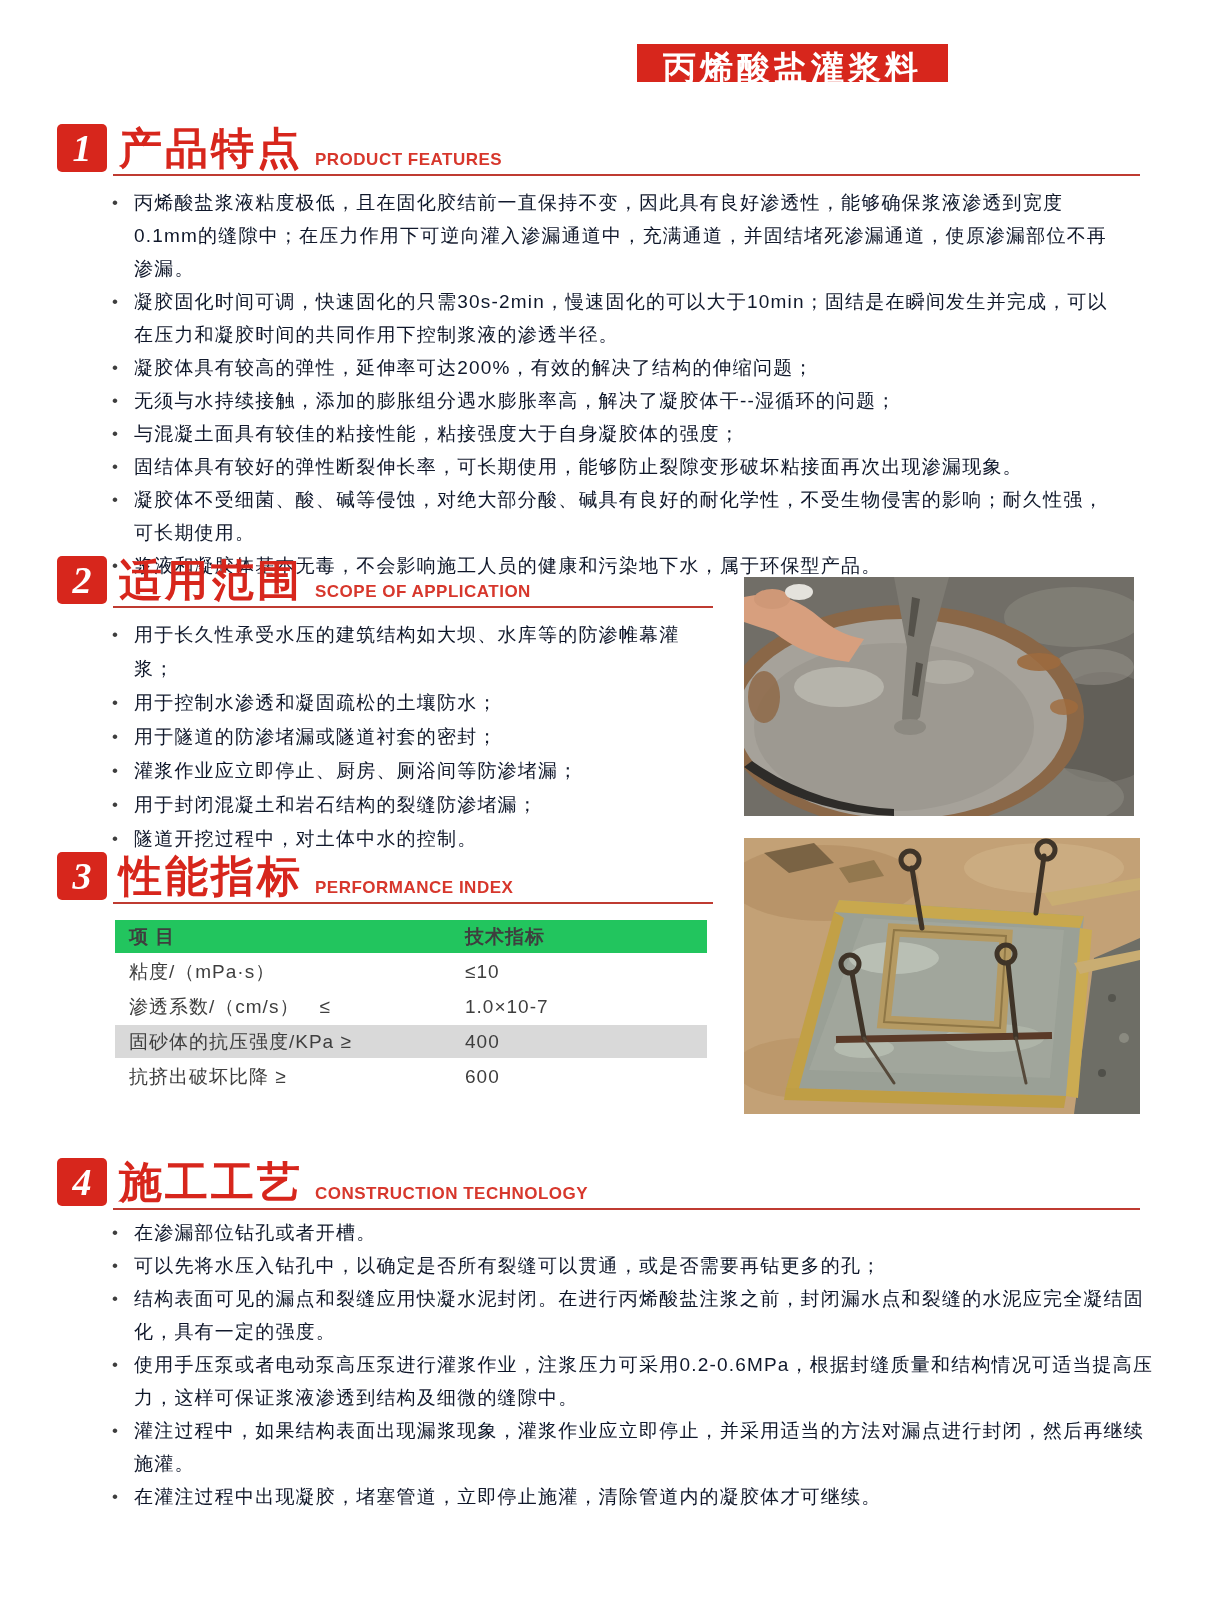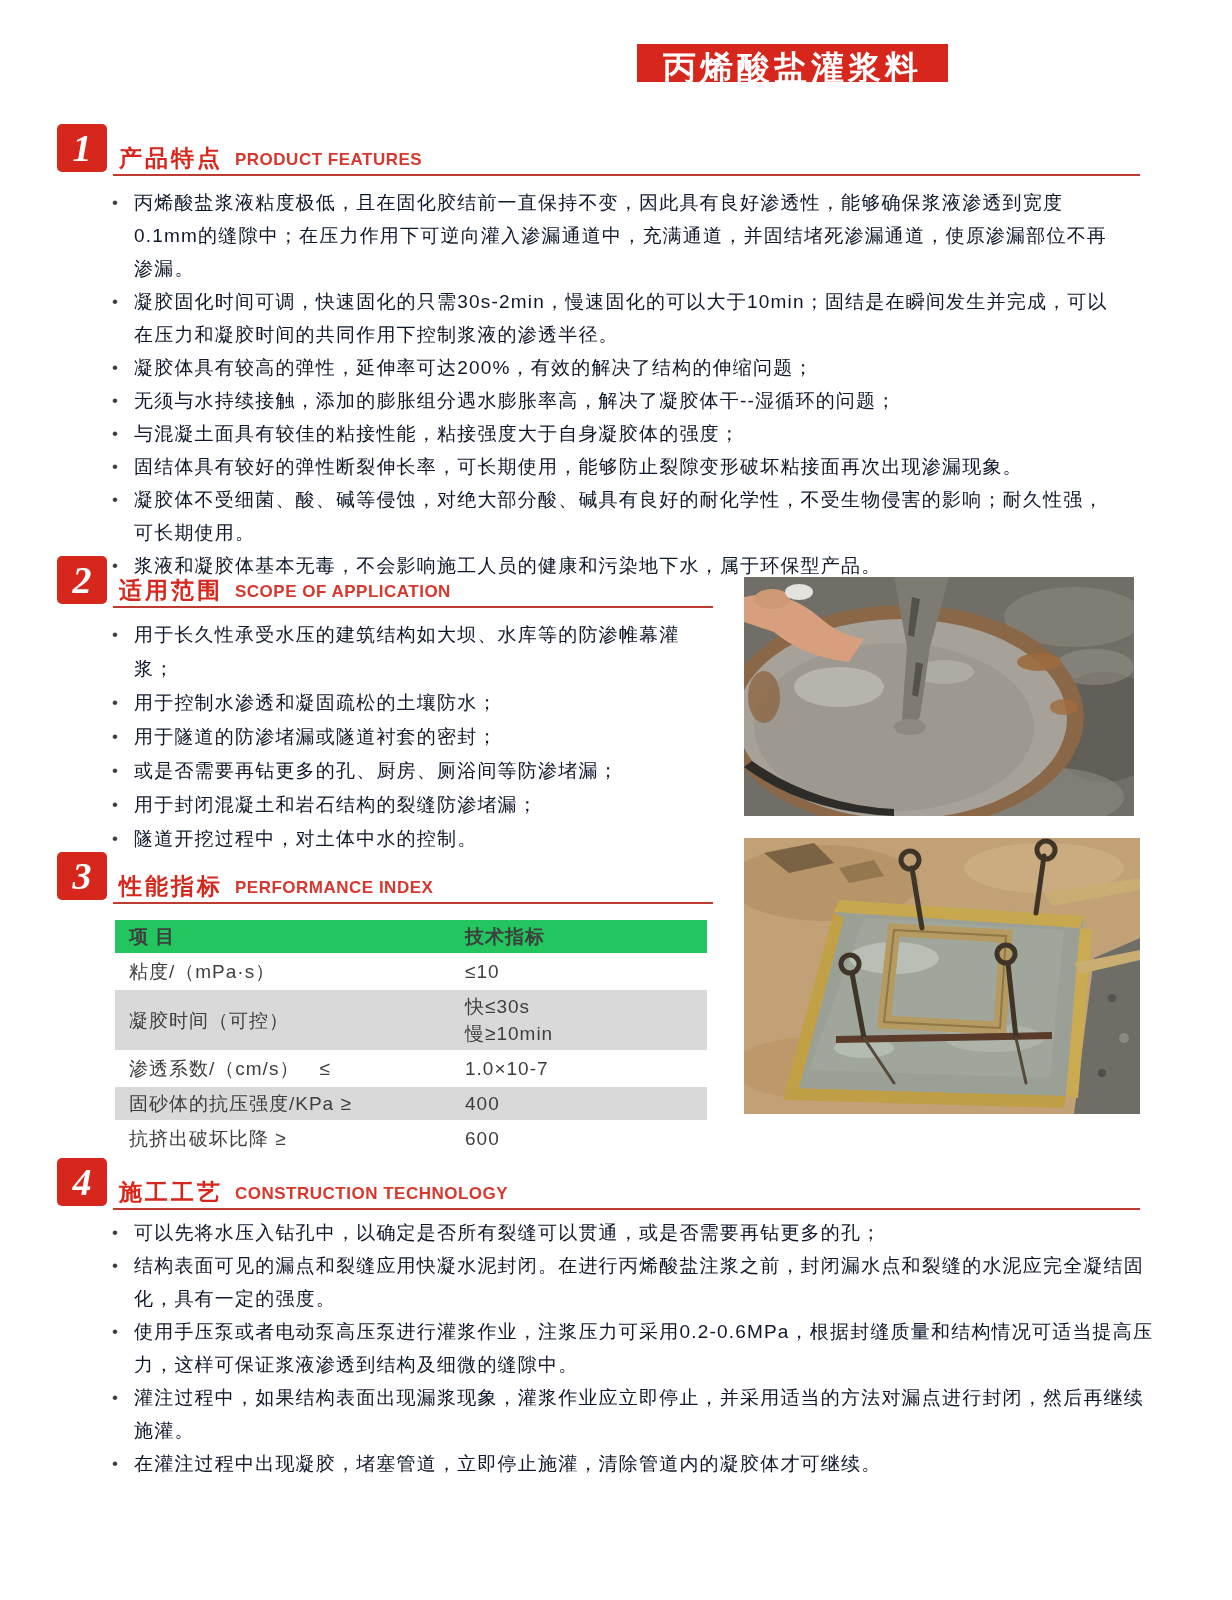--- a/index.html
+++ b/index.html
@@ -22,21 +22,21 @@
   .sec1{top:122px;} .sec2{top:554px;} .sec3{top:850px;} .sec4{top:1156px;}
   .sec-head{display:flex;align-items:flex-end;height:50px;}
   .sec-num{
     width:50px;height:48px;background:#d7261c;border-radius:5px;
     color:#ffffff;font-size:38px;font-weight:bold;font-style:italic;
     display:flex;align-items:center;justify-content:center;
     font-family:"Liberation Serif","DejaVu Serif",serif;
     flex:0 0 50px;
   }
   .sec-zh{
-    color:#d7261c;font-size:23px;font-weight:bold;letter-spacing:3px;
+    color:#d7261c;font-size:43px;font-weight:bold;letter-spacing:3px;
     margin-left:12px;line-height:1;padding-bottom:2px;
   }
   .sec-en{
     color:#d7372c;font-size:17px;font-weight:bold;letter-spacing:.5px;
     margin-left:12px;line-height:1;padding-bottom:4px;white-space:nowrap;
   }
   .sec-rule{height:2px;background:#bf3b31;margin-left:56px;margin-top:2px;}
   .rule-full{width:1027px;} .rule-short{width:600px;}
   
   ul.blist{list-style:none;margin:10px 0 0 53px;padding:0;width:1012px;}
@@ -105,21 +105,21 @@
     <div class="sec-head">
       <div class="sec-num">2</div>
       <div class="sec-zh">适用范围</div>
       <div class="sec-en">SCOPE OF APPLICATION</div>
     </div>
     <div class="sec-rule rule-short"></div>
     <ul class="blist scope" style="width:600px;">
       <li>用于长久性承受水压的建筑结构如大坝、水库等的防渗帷幕灌浆；</li>
       <li>用于控制水渗透和凝固疏松的土壤防水；</li>
       <li>用于隧道的防渗堵漏或隧道衬套的密封；</li>
-      <li>或是否需要再钻更多的孔、厨房、厕浴间等防渗堵漏；</li>
+      <li>灌浆作业应立即停止、厨房、厕浴间等防渗堵漏；</li>
       <li>用于封闭混凝土和岩石结构的裂缝防渗堵漏；</li>
       <li>隧道开挖过程中，对土体中水的控制。</li>
     </ul>
   </div>
 
   <div class="section sec3">
     <div class="sec-head">
       <div class="sec-num">3</div>
       <div class="sec-zh">性能指标</div>
       <div class="sec-en">PERFORMANCE INDEX</div>
@@ -132,27 +132,20 @@
         </colgroup>
       <tbody>
           <tr class="head">
         <td>项 目</td>
         <td class="val">技术指标</td>
       </tr>
       <tr>
         <td>粘度/（mPa·s）</td>
         <td class="val">≤10</td>
       </tr>
-      <tr class="gray">
-        <td>凝胶时间（可控）</td>
-        <td class="val">
-          <div>快≤30s</div>
-          <div>慢≥10min</div>
-        </td>
-      </tr>
       <tr>
         <td>渗透系数/（cm/s）　≤</td>
         <td class="val">1.0×10-7</td>
       </tr>
       <tr class="gray">
         <td>固砂体的抗压强度/KPa ≥</td>
         <td class="val">400</td>
       </tr>
       <tr>
         <td>抗挤出破坏比降 ≥</td>
@@ -163,20 +156,21 @@
   </div>
 
   <div class="section sec4">
     <div class="sec-head">
       <div class="sec-num">4</div>
       <div class="sec-zh">施工工艺</div>
       <div class="sec-en">CONSTRUCTION TECHNOLOGY</div>
     </div>
     <div class="sec-rule rule-full"></div>
     <ul class="blist wide">
+      <li>在渗漏部位钻孔或者开槽。</li>
       <li>可以先将水压入钻孔中，以确定是否所有裂缝可以贯通，或是否需要再钻更多的孔；</li>
       <li>结构表面可见的漏点和裂缝应用快凝水泥封闭。在进行丙烯酸盐注浆之前，封闭漏水点和裂缝的水泥应完全凝结固化，具有一定的强度。</li>
       <li>使用手压泵或者电动泵高压泵进行灌浆作业，注浆压力可采用0.2-0.6MPa，根据封缝质量和结构情况可适当提高压力，这样可保证浆液渗透到结构及细微的缝隙中。</li>
       <li>灌注过程中，如果结构表面出现漏浆现象，灌浆作业应立即停止，并采用适当的方法对漏点进行封闭，然后再继续施灌。</li>
       <li>在灌注过程中出现凝胶，堵塞管道，立即停止施灌，清除管道内的凝胶体才可继续。</li>
     </ul>
   </div>
 
   <div class="photo photo1">
     <svg width="390" height="239" viewBox="0 0 390 239" xmlns="http://www.w3.org/2000/svg">

